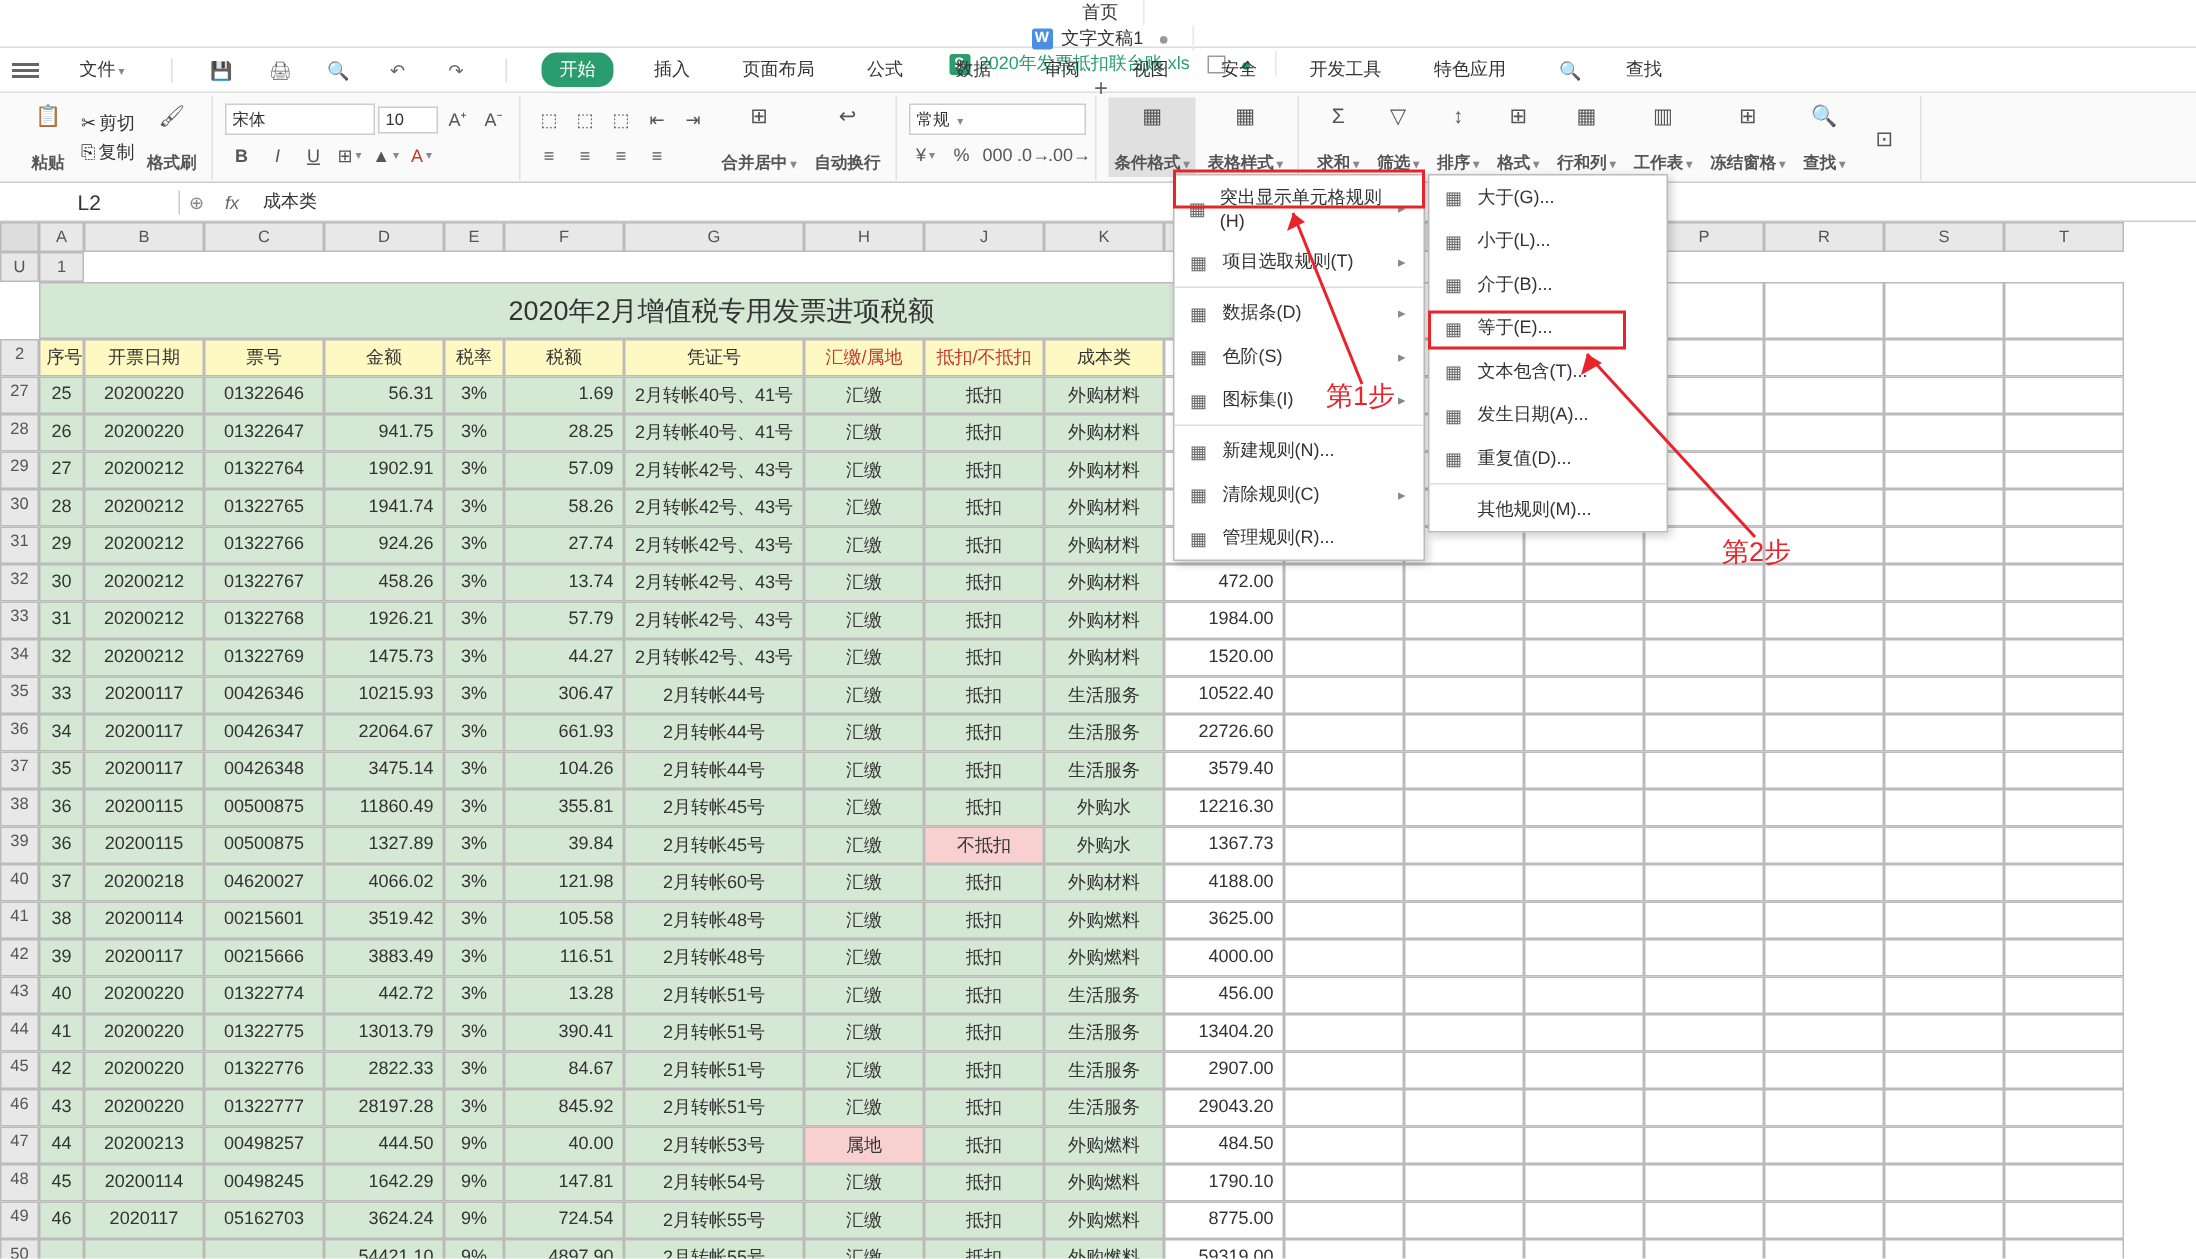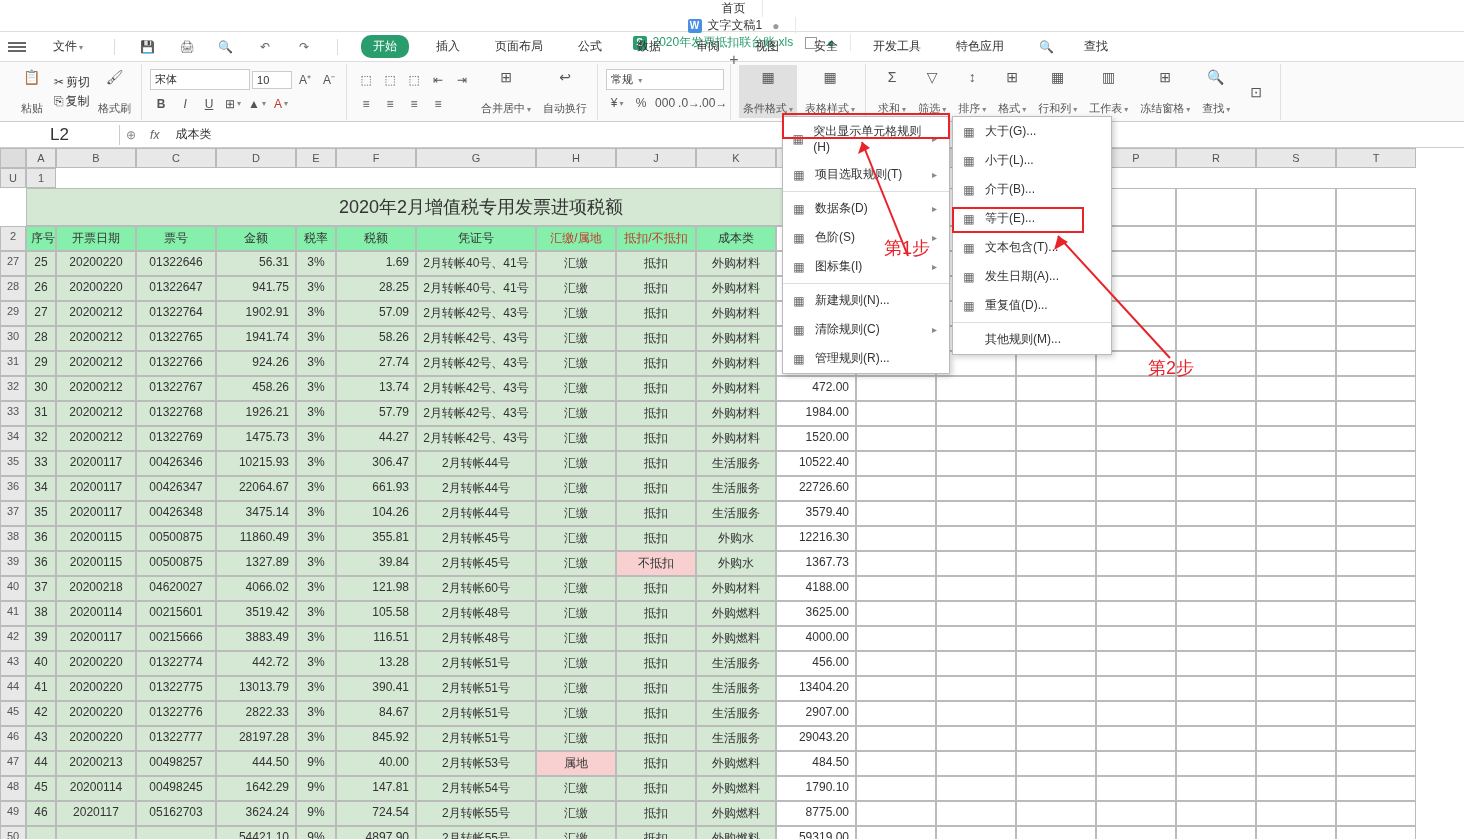--- a/index.html
+++ b/index.html
@@ -22,44 +22,44 @@
 .menu-item { padding: 4px 8px; cursor: pointer; font-size: 12px; }
 .menu-item.active { background: #2a9d6e; color: #fff; border-radius: 10px; padding: 3px 12px; }
 .menu-divider { width: 1px; height: 16px; background: #ddd; margin: 0 4px; }
 .icon-btn-small { width: 20px; height: 20px; display: inline-flex; align-items: center; justify-content: center; cursor: pointer; color: #666; }
 .search-icon { margin-left: 6px; }
 
 
 .toolbar { height: 60px; display: flex; align-items: center; border-bottom: 1px solid #ccc; padding: 0 8px; gap: 2px; background: #fafafa; }
 .tool-group { display: flex; align-items: center; gap: 4px; padding: 0 6px; border-right: 1px solid #e0e0e0; height: 56px; }
 .tool-btn { display: flex; flex-direction: column; align-items: center; justify-content: center; padding: 2px 4px; cursor: pointer; min-width: 36px; }
-.tool-btn-label { font-size: 11px; color: #555; margin-top: 14px; white-space: nowrap; }
+.tool-btn-label { font-size: 11px; color: #555; margin-top: 14px; white-space: nowrap; font-weight: bold; }
 .tool-icon { width: 20px; height: 20px; display: flex; align-items: center; justify-content: center; font-size: 14px; color: #555; }
 .tool-stack { display: flex; flex-direction: column; gap: 2px; }
 .tool-row { display: flex; align-items: center; gap: 2px; }
 .select-box { border: 1px solid #ccc; padding: 2px 4px; font-size: 11px; background: #fff; min-width: 60px; }
 .fmt-btn { width: 22px; height: 22px; display: flex; align-items: center; justify-content: center; cursor: pointer; font-size: 12px; color: #555; border: 1px solid transparent; }
 .dropdown-arrow { font-size: 8px; color: #888; margin-left: 2px; }
 
 
 .ref-bar { height: 26px; display: flex; align-items: center; border-bottom: 1px solid #ccc; }
-.ref-cell { width: 120px; padding: 0 8px; border-right: 1px solid #ccc; text-align: center; font-size: 17px; }
+.ref-cell { width: 120px; padding: 0 8px; border-right: 1px solid #ccc; text-align: center; font-size: 14px; }
 .ref-fx { padding: 0 8px; font-style: italic; color: #666; }
 .ref-content { padding: 0 8px; flex: 1; }
 .ref-icon { padding: 0 6px; color: #888; }
 
 
 .sheet-container { position: relative; overflow: hidden; }
 .sheet { display: grid; grid-template-columns: 26px 30px 80px 80px 80px 40px 80px 120px 80px 80px 80px 80px 80px 80px 80px 80px 80px 80px 80px; }
 .col-header, .row-header, .corner { background: #e8e8e8; border: 0.5px solid #bbb; text-align: center; font-size: 11px; color: #555; padding: 3px 0; position: sticky; }
 .corner { background: #ddd; }
 .cell { border: 0.5px solid #bbb; padding: 3px 4px; font-size: 12px; text-align: center; white-space: nowrap; overflow: hidden; }
 .cell.num { text-align: right; padding-right: 6px; }
 .cell.green { background: #d4e8d4; }
-.cell.green-head { background: #86efac; font-weight: 500; }
+.cell.green-head { background: #fef9c3; font-weight: 500; }
 .cell.red-text { color: #c0392b; }
 .cell.pink { background: #f8d0d0; }
 
 
 .dropdown-menu { position: absolute; background: #fff; border: 1px solid #bbb; box-shadow: 2px 2px 6px rgba(0,0,0,0.2); z-index: 100; min-width: 160px; }
 .dropdown-item { padding: 6px 12px 6px 8px; display: flex; align-items: center; gap: 8px; cursor: pointer; font-size: 12px; }
 .dropdown-item .item-icon { width: 16px; height: 14px; display: flex; align-items: center; justify-content: center; color: #666; }
 .dropdown-item .arrow-right { margin-left: auto; font-size: 10px; color: #888; }
 .dropdown-divider { height: 1px; background: #ddd; margin: 2px 0; }
 
@@ -836,21 +836,21 @@
       <span>重复值(D)...</span>
     </div>
   <div class="dropdown-divider"></div>
   <div class="dropdown-item">
       <span style="margin-left:24px">其他规则(M)...</span>
     </div>
 </div>
 
 <div class="red-box" style="left:782px; top:113px; width:168px; height:26px;"></div>
 <div class="red-box" style="left:952px; top:207px; width:132px; height:26px;"></div>
-<div class="red-label" style="left:884px; top:236px;">第1步</div>
+<div class="red-label" style="left:884px; top:252px;">第1步</div>
 <div class="red-label" style="left:1148px; top:356px;text-align:center;">第2步</div>
 
 <svg class="red-arrow" style="left:856px; top:134px; width:60px; height:130px;">
   <line x1="52" y1="122" x2="6" y2="8" stroke="#e8232a" stroke-width="2"></line>
   <polygon points="6,8 2,20 14,14" fill="#e8232a"></polygon>
 </svg>
 <svg class="red-arrow" style="left:1050px; top:228px; width:130px; height:140px;">
   <line x1="120" y1="130" x2="8" y2="8" stroke="#e8232a" stroke-width="2"></line>
   <polygon points="8,8 4,22 18,14" fill="#e8232a"></polygon>
 </svg>

